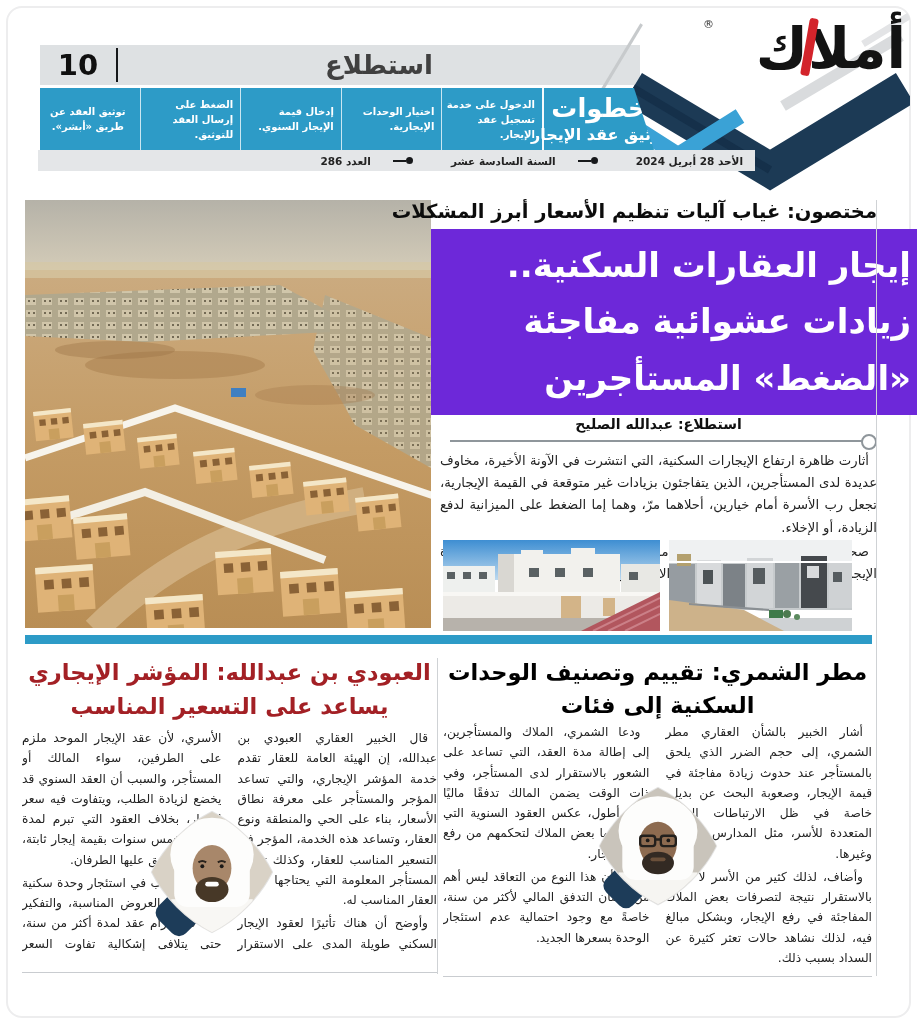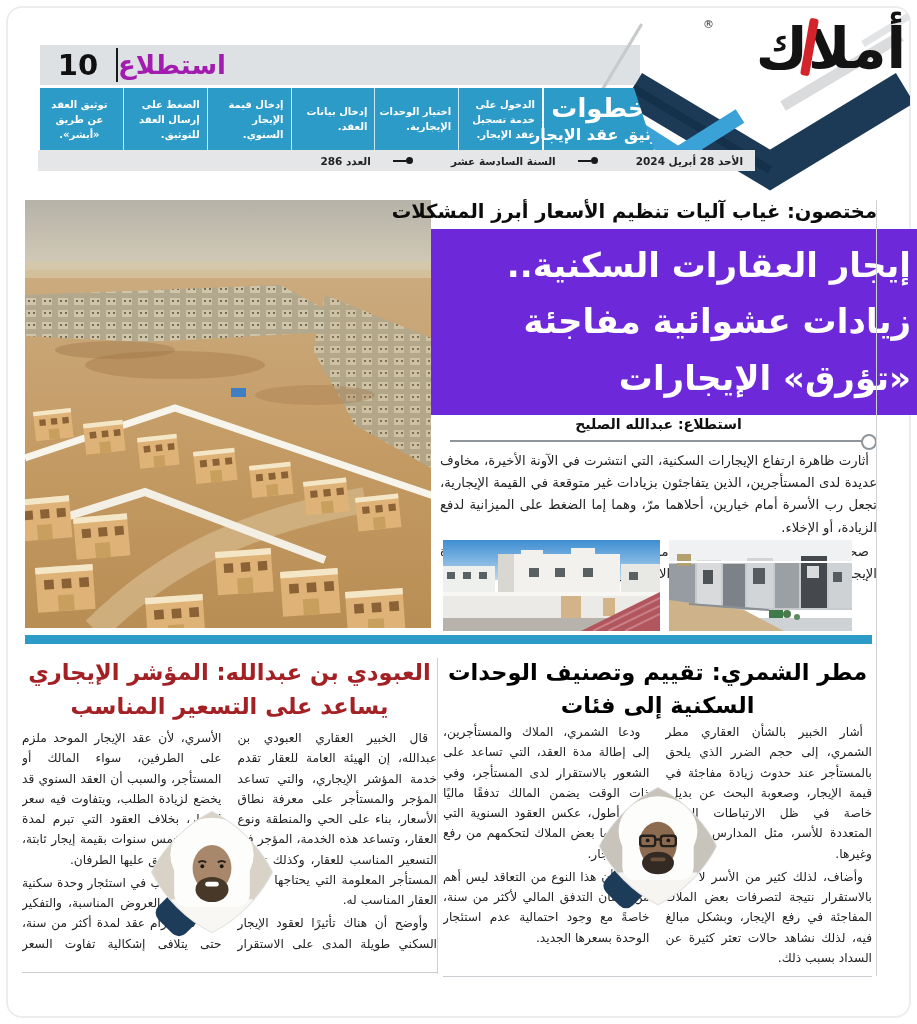--- a/index.html
+++ b/index.html
@@ -4,21 +4,21 @@
 <style>
   html,body{margin:0;padding:0;}
   body{width:917px;height:1024px;position:relative;background:#fff;
        font-family:"DejaVu Sans","Liberation Sans",sans-serif;overflow:hidden;}
   .abs{position:absolute;}
   .frame{inset:6px;border:2px solid #ededee;border-radius:16px;pointer-events:none;}
 
   
   .header-bar{left:40px;top:45px;width:600px;height:40px;background:#dee1e3;
               display:flex;flex-direction:row;align-items:center;direction:rtl;}
-  .section-label{font-size:26px;font-weight:800;color:#a21caf;flex:1;text-align:left;}
+  .section-label{font-size:26px;font-weight:800;color:#404040;flex:1;text-align:center;}
   .page-num-divider{width:2px;height:34px;background:#16181a;margin-left:0;}
   .page-num{width:76px;text-align:center;font-size:29px;font-weight:800;color:#101010;direction:ltr;}
   .header-diag{left:618px;top:18px;width:3px;height:86px;background:#c7cacc;transform:rotate(31deg);}
 
   
   .logo-wrap{left:615px;top:8px;width:295px;height:192px;}
   .logo-word{position:absolute;right:4px;top:12px;font-size:57px;font-weight:800;color:#131313;
              letter-spacing:1px;line-height:1;}
   .logo-reg{position:absolute;right:196px;top:10px;font-size:11px;color:#333;}
   .logo-red{position:absolute;right:96px;top:10px;width:9px;height:58px;background:#d3242b;
@@ -109,21 +109,20 @@
   <div class="logo-reg">®</div>
 </div>
 
 <div class="abs steps-bar">
   <div class="steps-title-block">
     <div class="steps-title">خطوات</div>
     <div class="steps-subtitle">توثيق عقد الإيجار</div>
   </div>
   <div class="step">الدخول على خدمة تسجيل عقد الإيجار.</div>
   <div class="step">اختيار الوحدات الإيجارية.</div>
-  <div class="step">إدخال بيانات العقد.</div>
   <div class="step">إدخال قيمة الإيجار السنوي.</div>
   <div class="step">الضغط على إرسال العقد للتوثيق.</div>
   <div class="step">توثيق العقد عن طريق «أبشر».</div>
 </div>
 
 <div class="abs date-bar">
   <span class="date-item">الأحد 28 أبريل 2024</span>
   <span class="date-sep">
       <span class="dot"></span>
       <span class="dash"></span>
@@ -189,21 +188,21 @@
     <use href="#h" transform="translate(255,372) scale(1.6) rotate(-4)"></use>
     <use href="#h" transform="translate(320,392) scale(1.6) rotate(-4)"></use>
     <use href="#h" transform="translate(120,398) scale(1.6) rotate(-4)"></use>
   </svg>
 </div>
 
 <div class="abs kicker">مختصون: غياب آليات تنظيم الأسعار أبرز المشكلات</div>
 <div class="abs headline-box">
   <span class="headline-line">إيجار العقارات السكنية..</span>
   <span class="headline-line">زيادات عشوائية مفاجئة</span>
-  <span class="headline-line">«تؤرق» الإيجارات</span>
+  <span class="headline-line">«الضغط» المستأجرين</span>
 </div>
 <div class="abs byline">استطلاع: عبدالله الصليح</div>
 <div class="abs byline-rule"></div>
 <div class="abs byline-ring"></div>
 <div class="abs lead">
     <p>أثارت ظاهرة ارتفاع الإيجارات السكنية، التي انتشرت في الآونة الأخيرة، مخاوف عديدة لدى المستأجرين، الذين يتفاجئون بزيادات غير متوقعة في القيمة الإيجارية، تجعل رب الأسرة أمام خيارين، أحلاهما مرّ، وهما إما الضغط على الميزانية لدفع الزيادة، أو الإخلاء.</p>
     <p>صحيفة «أملاك» أجرت استطلاعًا موسعًا حول الآلية المثالية لتقييم زيادة الإيجارات، أو تثبيت قيمتها حتى يتحقق الاستقرار الأسري.</p>
   </div>
 
 <div class="abs photo-1">

